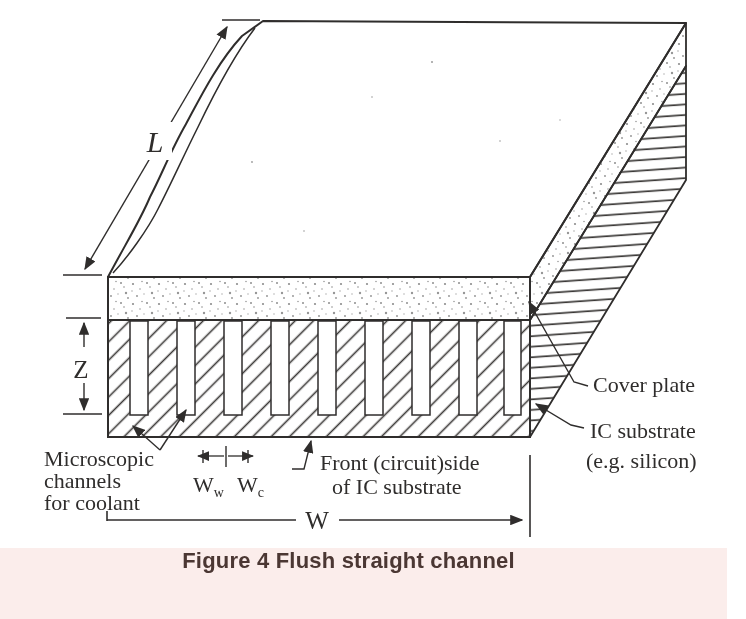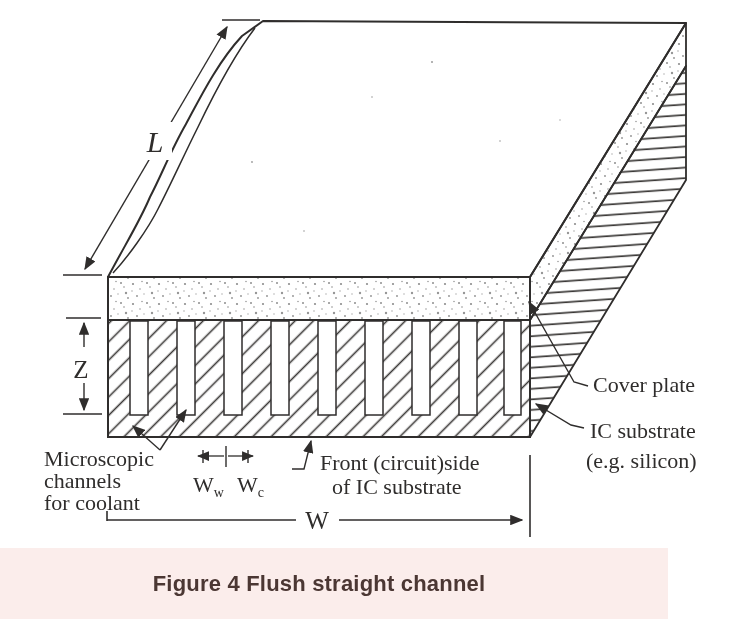--- a/index.html
+++ b/index.html
@@ -18,23 +18,23 @@
     fill:#2f2d2c;
     font-family:"Liberation Serif", serif;
   }
   .lbl{font-size:22px;}
   .dim{font-size:25px;}
   .dim-italic{font-size:30px;font-style:italic;}
   .sub{font-size:14px;}
   .caption-bar{
     position:absolute;
     left:0;top:548px;
-    width:668px;height:71px;
+    width:727px;height:71px;
     background:var(--caption-bg,#fbedeb);
-    display:flex;align-items:center;justify-content:center;
+    display:flex;justify-content:center;
   }
   .caption-text{
     font-family:"Liberation Sans", sans-serif;
     font-weight:bold;
     font-size:22px;
     color:var(--caption-text,#4b3733);
     transform:translateX(-15px);
     letter-spacing:0.2px;
   }
 </style>

